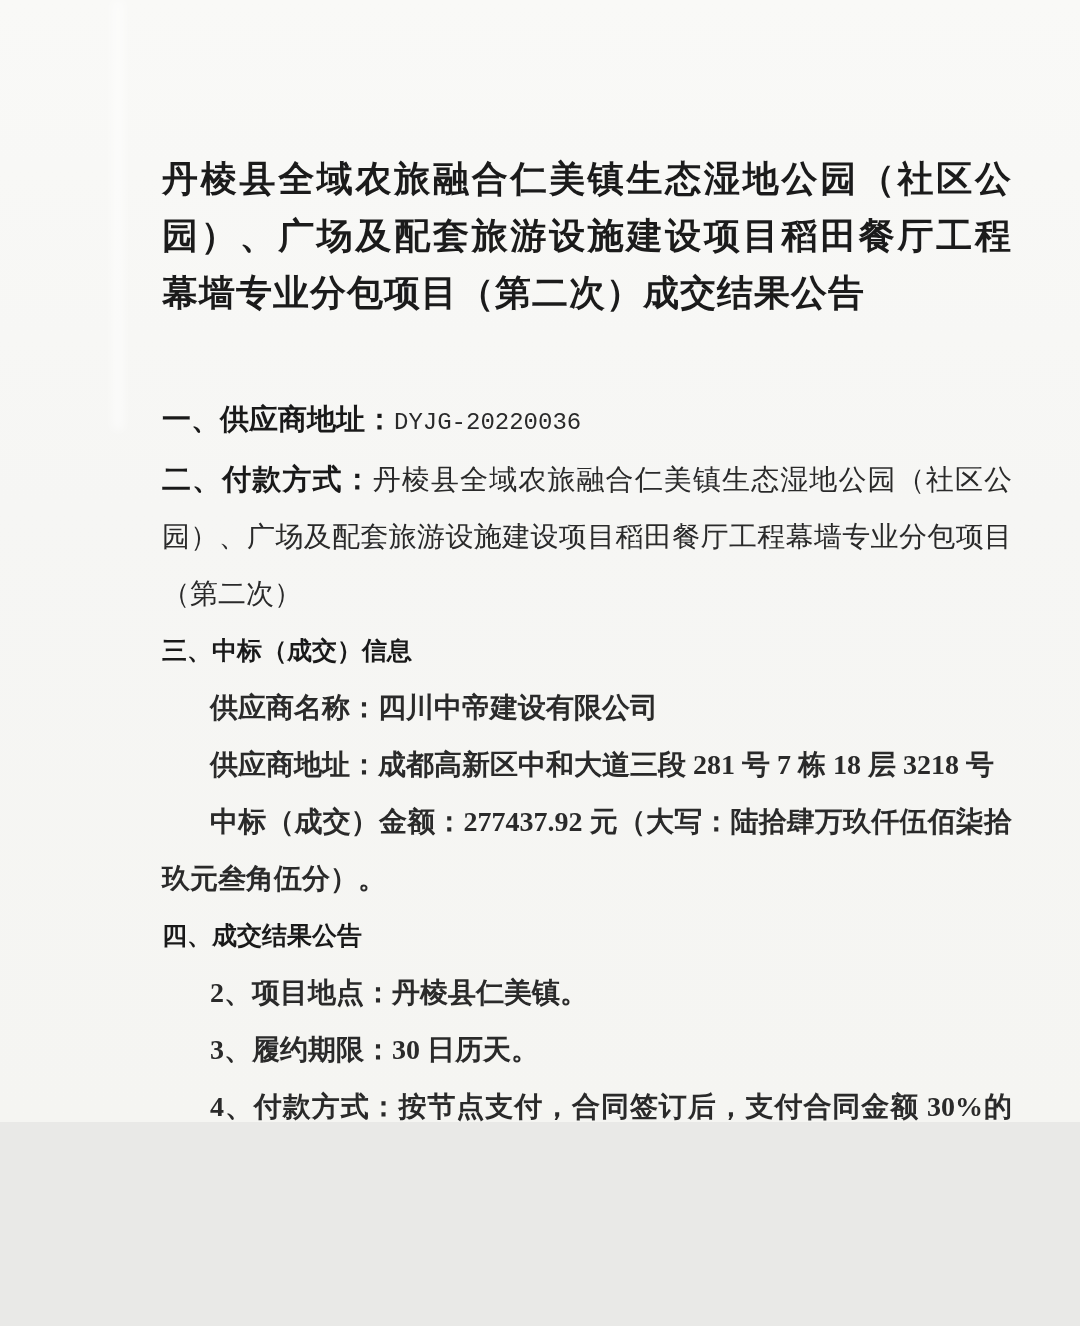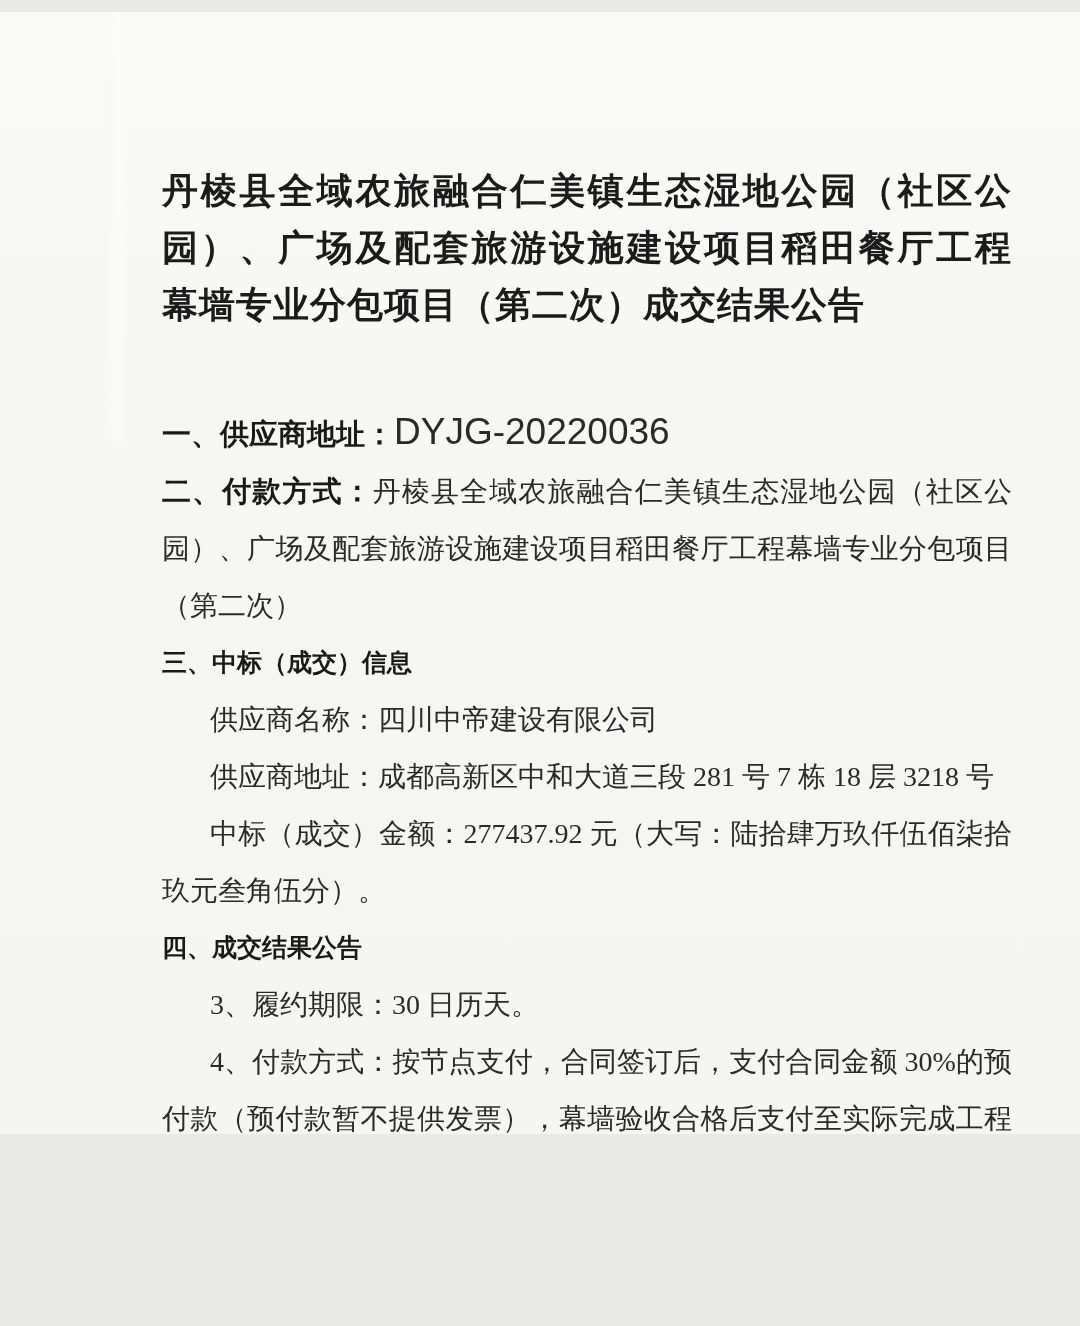--- a/index.html
+++ b/index.html
@@ -4,21 +4,21 @@
 <style>
   html, body {
     margin: 0;
     padding: 0;
     background: #e9e9e7;
   }
   .page {
     position: relative;
     width: 1080px;
     height: 1122px;
-    margin: 12px auto;
+    margin: 0 auto;
     box-sizing: border-box;
     padding: 150px 68px 0 162px;
     background: linear-gradient(180deg, #f9f9f7 0%, #f6f6f4 45%, #f5f5f2 100%);
     color: #242424;
     overflow: hidden;
   }
   
   .scan-streak {
     position: absolute;
     left: 112px;
@@ -44,39 +44,40 @@
     font-family: "Liberation Serif", serif;
     font-size: 28px;
     line-height: 57px;
     margin: 0;
     text-align: justify;
     word-break: break-all;
     color: #2a2a2a;
   }
   .para.indent {
     text-indent: 48px;
+    font-weight: bold;
   }
   .label {
     font-family: "Liberation Sans", sans-serif;
     font-weight: 700;
     font-size: 29px;
     color: #191919;
   }
   .heading-line {
     font-family: "Liberation Sans", sans-serif;
     font-weight: 700;
     font-size: 25px;
     line-height: 57px;
     margin: 0;
     color: #191919;
     word-break: break-all;
   }
   .mono-num {
-    font-family: Liberation Sans, sans-serif;
-    font-size: 37px;
+    font-family: Liberation Mono, monospace;
+    font-size: 24px;
   }
 </style>
 </head>
 <body>
 
 <div class="page">
   <div class="scan-streak"></div>
 
   <h1 class="doc-title">丹棱县全域农旅融合仁美镇生态湿地公园（社区公园）、广场及配套旅游设施建设项目稻田餐厅工程幕墙专业分包项目（第二次）成交结果公告</h1>
 
@@ -88,17 +89,18 @@
 
   <p class="para indent">供应商名称：四川中帝建设有限公司</p>
 
   <p class="para indent">供应商地址：成都高新区中和大道三段 281 号 7 栋 18 层 3218 号</p>
 
   <p class="para indent">中标（成交）金额：277437.92 元（大写：陆拾肆万玖仟伍佰柒拾玖元叁角伍分）。</p>
 
   <p class="heading-line">四、成交结果公告</p>
 
 
+  <p class="para indent">2、项目地点：丹棱县仁美镇。</p>
 
   <p class="para indent">3、履约期限：30 日历天。</p>
 
   <p class="para indent">4、付款方式：按节点支付，合同签订后，支付合同金额 30%的预付款（预付款暂不提供发票），幕墙验收合格后支付至实际完成工程量总价款的 80%，审计完成后支付至审定工程量金额的 97%，余下 3%作为工程质保金待质保期满后据实结算无息支付。</p>
 </div>
 
 </body></html>

